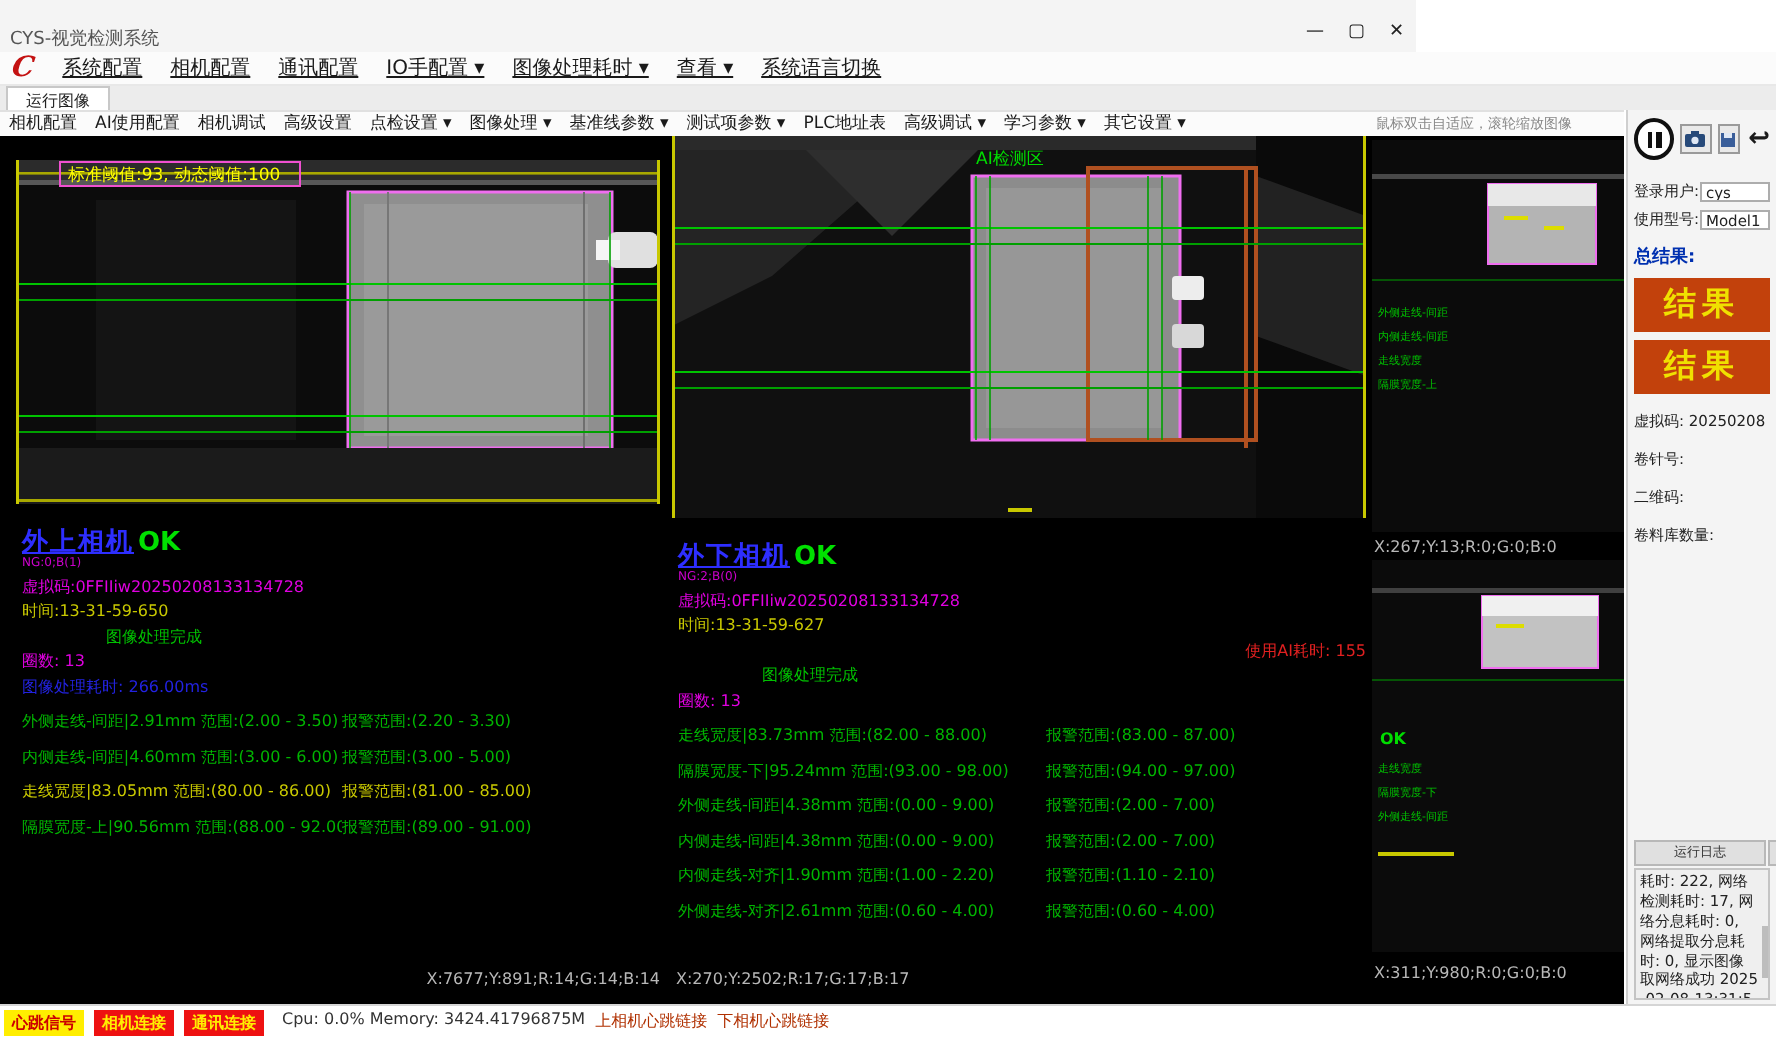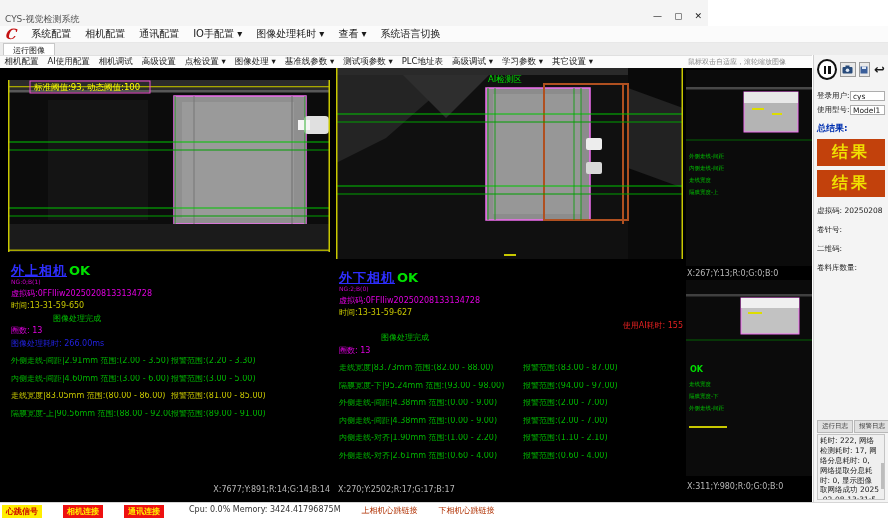--- a/index.html
+++ b/index.html
@@ -9,21 +9,21 @@
 
   
   .titlebar { position:absolute; left:0; top:0; width:708px; height:26px; background:#f4f4f4; }
   .titletext { position:absolute; left:5px; top:13px; font-size:9px; color:#555; }
   .wctrl { position:absolute; right:6px; top:11px; display:flex; gap:12px; font-size:9px; color:#222; }
   .wctrl span { cursor:default; }
 
   .menubar { position:absolute; left:0; top:26px; width:888px; height:17px; background:#fbfbfb;
     border-bottom:1px solid #e8e8e8; display:flex; align-items:center; font-size:10px; color:#1a1a1a; }
   .logo { color:#c41212; font:italic bold 14px "DejaVu Serif",serif; margin:0 7px 0 6px; transform:skewX(-8deg); }
-  .mi { padding:0 7px; white-space:nowrap; }
+  .mi { padding:0 7px; white-space:nowrap;text-decoration:underline; }
 
   .tabrow { position:absolute; left:0; top:43px; width:888px; height:12px; background:#ececec; }
   .tab { position:absolute; left:3px; top:0; height:12px; background:#fff; border:1px solid #c8c8c8;
     border-bottom:none; font-size:8px; padding:1px 9px 0; color:#222; }
 
   .toolbar { position:absolute; left:0; top:55px; width:812px; height:13px; background:#fbfbfb;
     border-top:1px solid #e0e0e0; display:flex; align-items:center; font-size:8.5px; color:#1a1a1a; }
   .ti { padding:0 4.5px; white-space:nowrap; }
   .hint { position:absolute; left:688px; top:57px; font-size:7px; color:#888; width:122px; white-space:nowrap; overflow:hidden; }
 
@@ -59,28 +59,28 @@
   .backbtn { font-size:13px; font-weight:bold; color:#1a1a1a; line-height:1; margin-left:1px; }
   .frow { display:flex; align-items:center; font-size:7.5px; color:#222; margin-top:4px; }
   .frow .flab { width:33px; white-space:nowrap; }
   .fval { flex:1; height:10px; background:#fff; border:1px solid #adadad; font-size:7.5px; padding:0 2px; line-height:9px; overflow:hidden; }
   .totlab { font-size:9px; color:#0030b0; margin-top:7px; font-weight:bold; }
   .resultbox { height:27px; background:#c2410c; margin-top:4px; display:flex; align-items:center;
     justify-content:center; font-size:16px; font-weight:bold; color:#f0e000; letter-spacing:3px; }
   .inforow { font-size:7.5px; color:#222; margin-top:9px; white-space:nowrap; }
   .spacer { flex:1; }
   .logtabs { display:flex; gap:1px; margin-bottom:1px; }
-  .logtab { font-size:6.5px; padding:1px 4px; background:#e0e0e0; border:1px solid #b8b8b8; color:#333; white-space:nowrap; }
+  .logtab { font-size:6.5px; padding:1px 19px; background:#e0e0e0; border:1px solid #b8b8b8; color:#333; white-space:nowrap; }
   .logarea { position:relative; height:66px; background:#efefef; border:1px solid #c4c4c4; font-size:7.5px;
     line-height:1.32; color:#222; padding:1px 5px 1px 2px; word-break:break-all; overflow:hidden; }
   .logscroll { position:absolute; right:0; top:28px; width:3px; height:26px; background:#bdbdbd; }
 
   
   .statusbar { position:absolute; left:0; top:502px; width:888px; height:20px; background:#fff;
-    border-top:1px solid #d5d5d5; display:flex; align-items:flex-start; padding:2px 0 0 2px; gap:21px; font-size:8px; }
+    border-top:1px solid #d5d5d5; display:flex; align-items:flex-start; padding:2px 0 0 2px; gap:5px; font-size:8px; }
   .badge { padding:1px 4px; font-weight:bold; white-space:nowrap; }
   .badge.warn { background:#ffee00; color:#cc0000; }
   .badge.err { background:#ee1111; color:#ffee00; }
   .cpu { color:#333; margin-left:4px; white-space:nowrap; }
   .camstat { color:#b03000; white-space:nowrap; }
 </style>
 </head>
 <body>
 
 <div class="titlebar">

